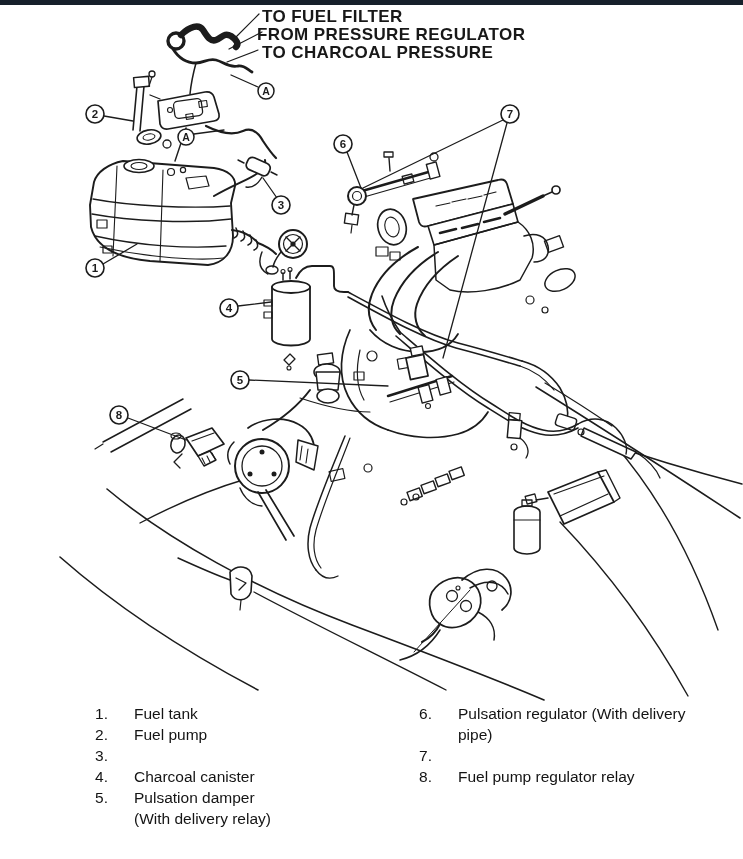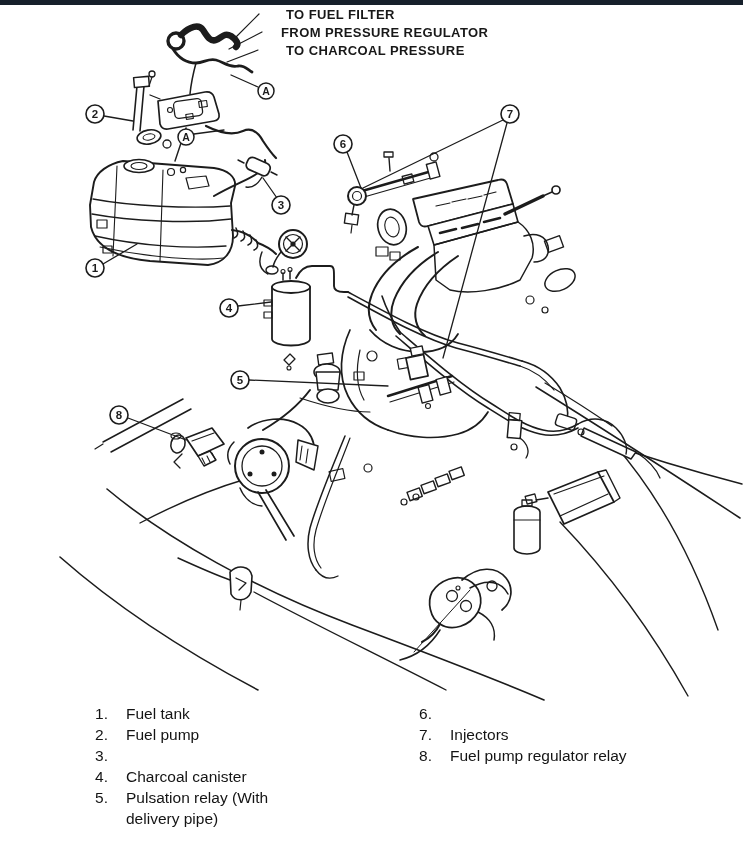--- a/index.html
+++ b/index.html
@@ -4,29 +4,29 @@
 <style>
   html,body{margin:0;padding:0;}
   body{
     width:743px;height:859px;position:relative;background:#ffffff;
     font-family:"Liberation Sans", sans-serif;overflow:hidden;
   }
   .topbar{position:absolute;left:0;top:0;width:743px;height:5px;background:#16202b;}
   .stage{position:absolute;left:0;top:0;width:743px;height:859px;}
   svg{position:absolute;left:0;top:0;}
   .hoselabel{
-    position:absolute;font-size:13px;font-weight:bold;letter-spacing:.4px;
-    color:#181818;white-space:nowrap;margin-left:24px;
+    position:absolute;font-size:17px;font-weight:bold;letter-spacing:.4px;
+    color:#181818;white-space:nowrap;
   }
   .legend{position:absolute;top:703px;color:#141414;font-size:15.5px;line-height:21px;}
   .legend.left{left:86px;width:200px;}
   .legend.right{left:410px;width:292px;}
   .legend-item{display:flex;align-items:flex-start;}
   .legend-item .num{width:22px;text-align:right;flex:0 0 22px;}
-  .legend-item .txt{margin-left:18px;flex:1;}
+  .legend-item .txt{margin-left:26px;flex:1;}
 </style>
 </head>
 <body>
 
 <div class="stage">
   <div class="topbar"></div>
 
   <svg width="743" height="859" viewBox="0 0 743 859">
     <g stroke="#1c1c1c" fill="none" stroke-width="1.6" stroke-linecap="round" stroke-linejoin="round">
 
@@ -379,30 +379,30 @@
     </div>
     <div class="legend-item">
       <span class="num">3.</span>
     </div>
     <div class="legend-item">
       <span class="num">4.</span>
       <span class="txt">Charcoal canister</span>
     </div>
     <div class="legend-item">
       <span class="num">5.</span>
-      <span class="txt">Pulsation relay (With delivery pipe)</span>
+      <span class="txt">Pulsation damper (With delivery relay)</span>
     </div>
   </div>
 
   <div class="legend right">
     <div class="legend-item">
       <span class="num">6.</span>
+      <span class="txt">Pulsation regulator (With delivery pipe)</span>
     </div>
     <div class="legend-item">
       <span class="num">7.</span>
-      <span class="txt">Injectors</span>
     </div>
     <div class="legend-item">
       <span class="num">8.</span>
       <span class="txt">Fuel pump regulator relay</span>
     </div>
   </div>
 </div>
 
 </body></html>

